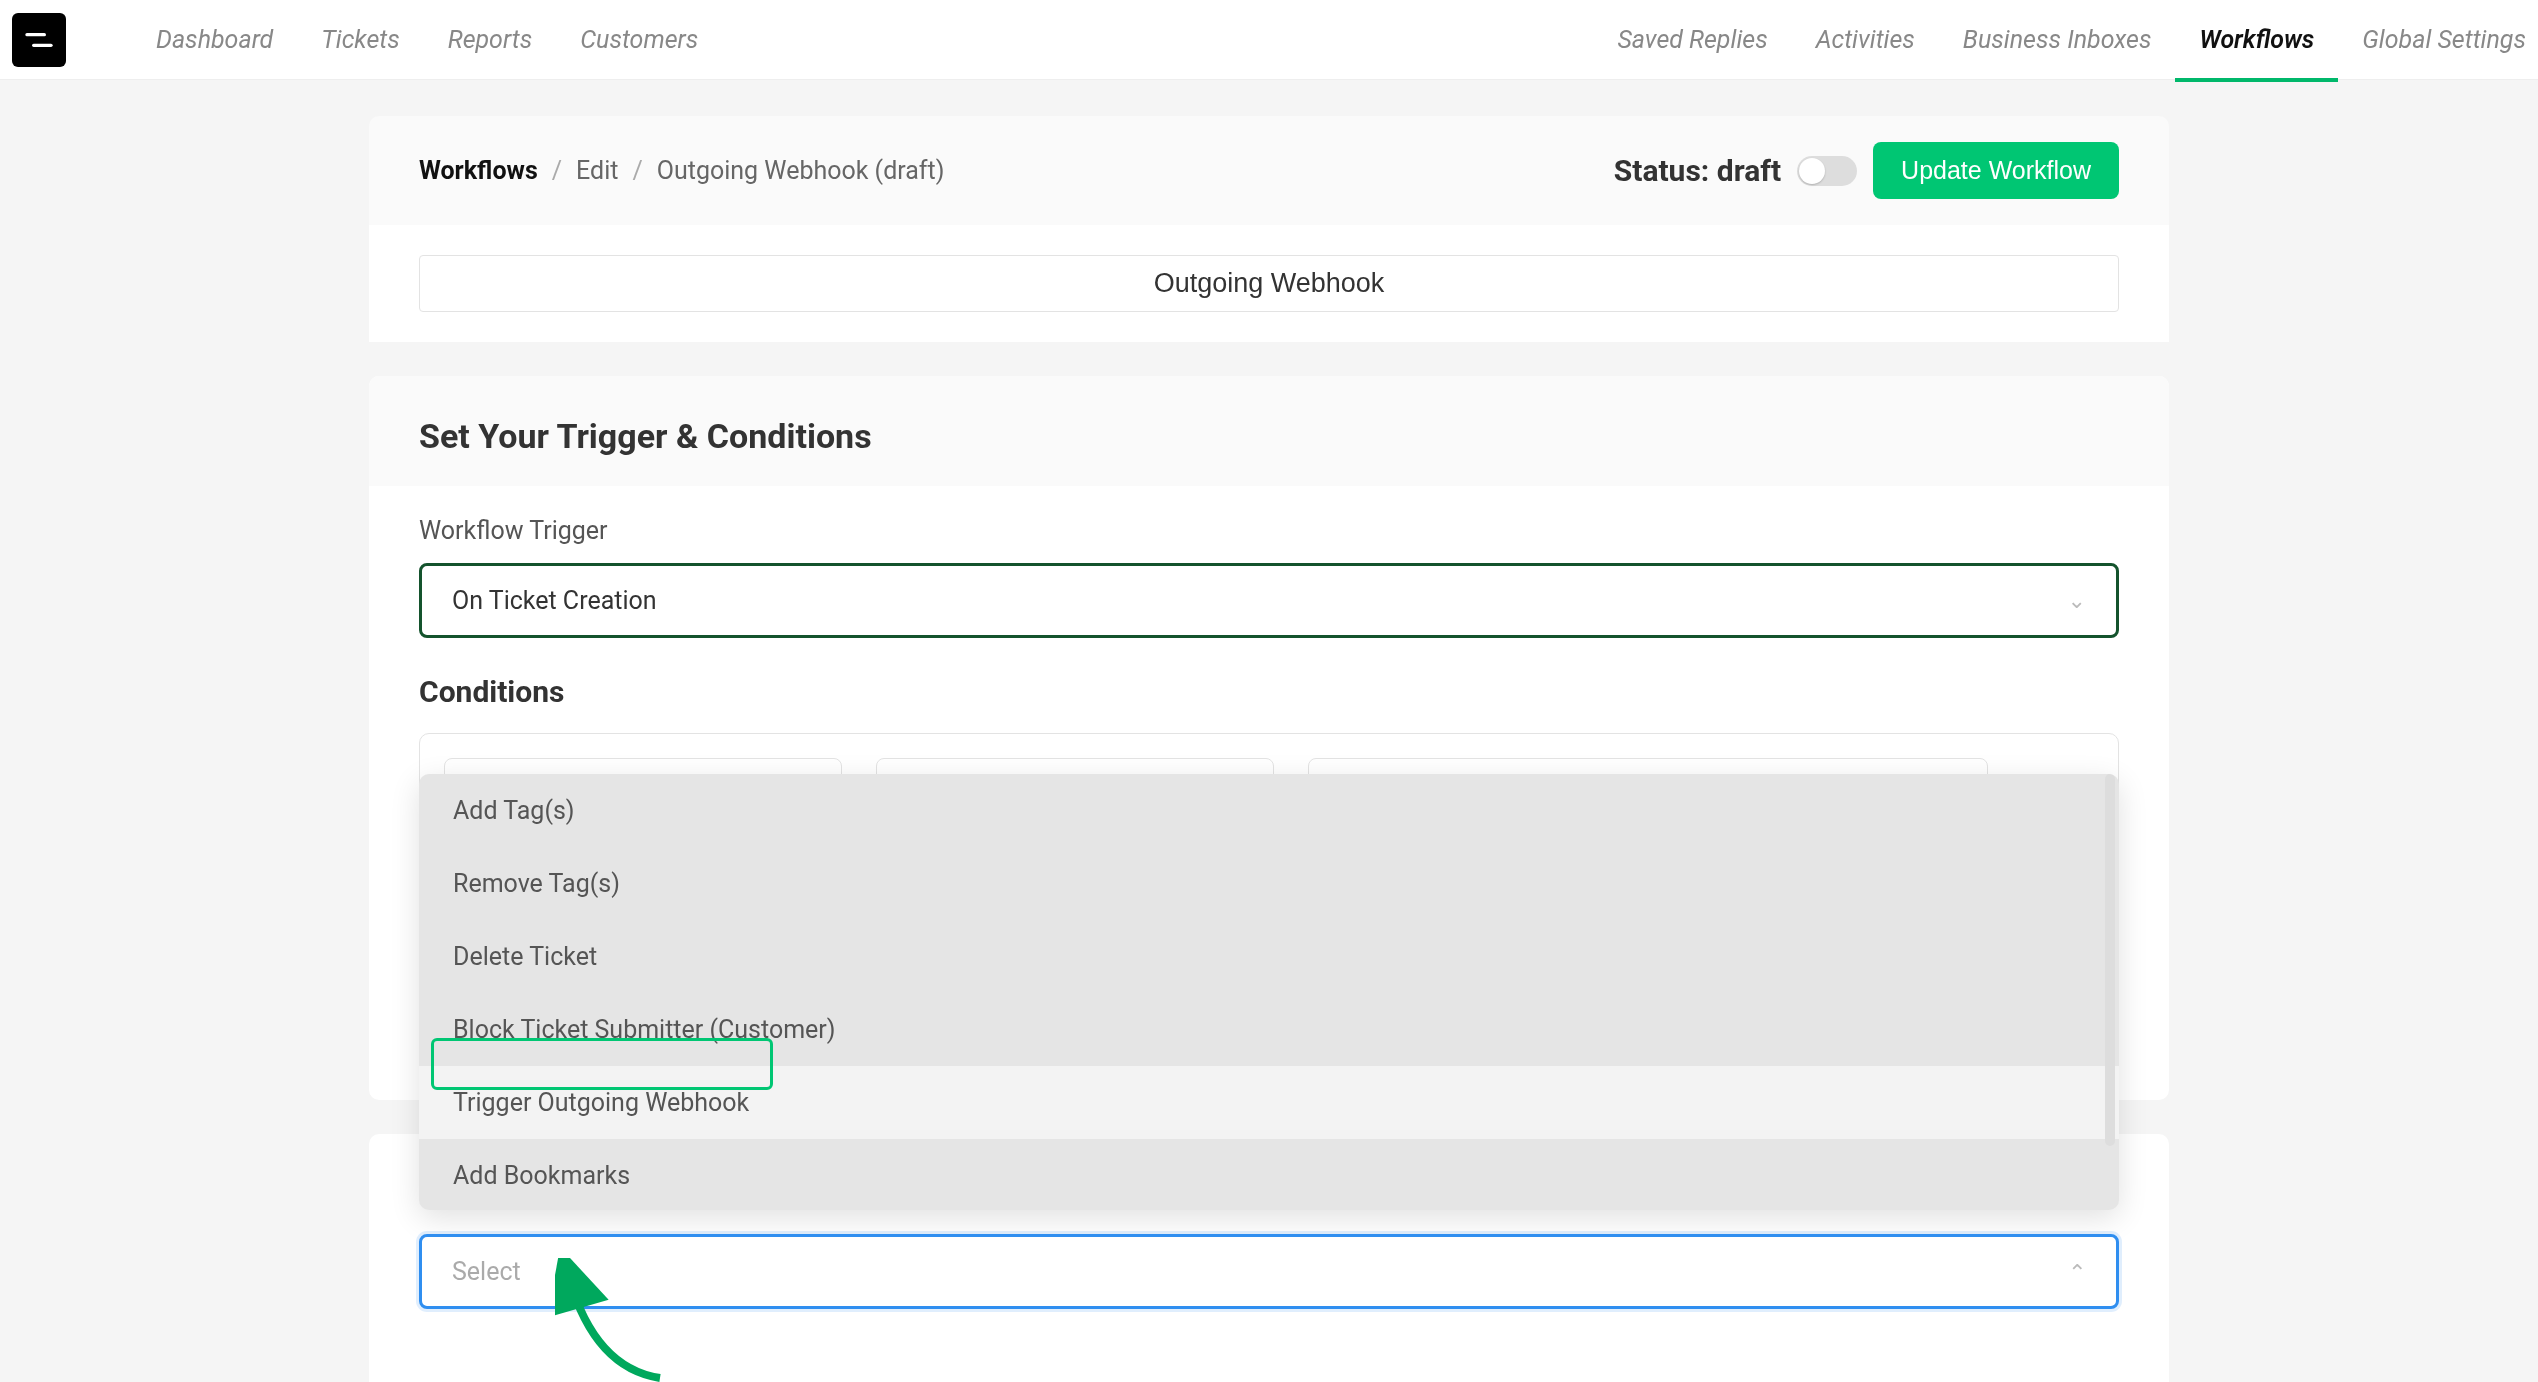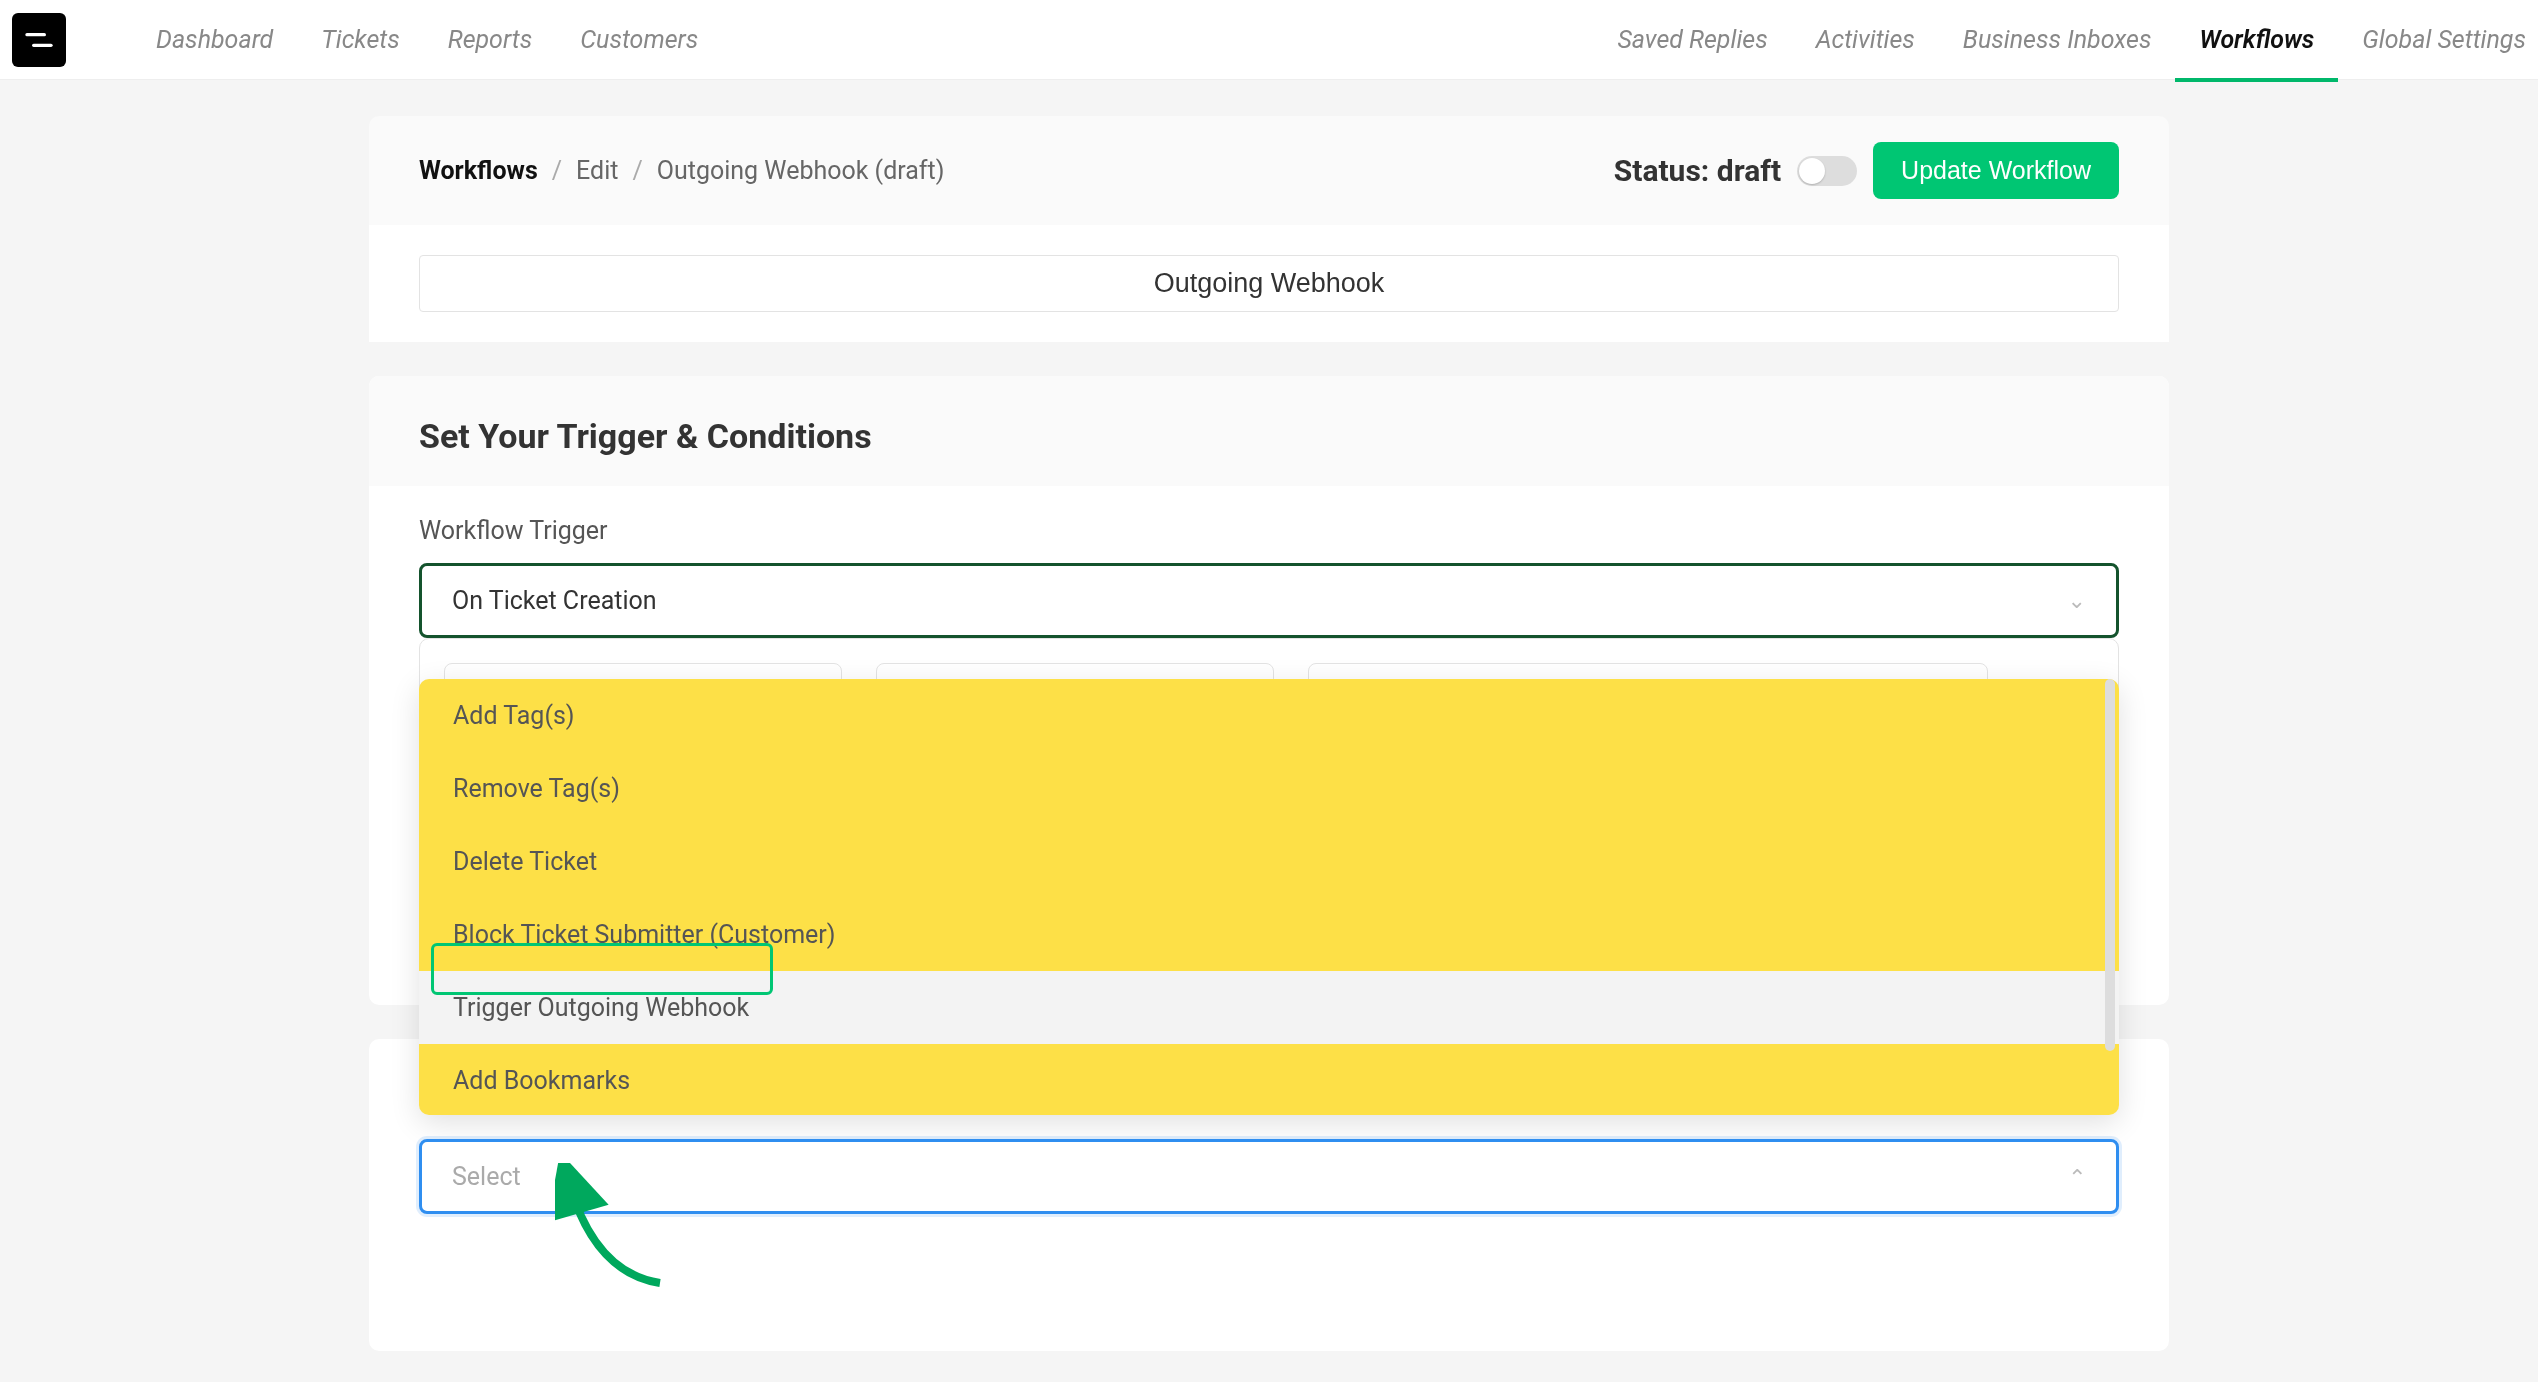--- a/index.html
+++ b/index.html
@@ -31,21 +31,21 @@
 .card-body { padding: 30px 50px 40px; }
 .field-label { font-size: 25px; color: #555; margin-bottom: 18px; }
 .select { border: 3px solid #14532d; border-radius: 8px; padding: 20px 30px; font-size: 25px; color: #333; display: flex; align-items: center; justify-content: space-between; cursor: pointer; background: #fff; }
 .select.focused { border-color: #2f8ef0; box-shadow: 0 0 0 3px rgba(47,142,240,.15); }
 .chev { color: #bbb; font-size: 22px; }
 .section-title { font-size: 30px; font-weight: 700; margin: 36px 0 24px; }
 .cond-box { border: 1px solid #e3e3e3; border-radius: 10px; padding: 24px; display: flex; gap: 34px; align-items: center; }
 .cond-select { flex: 0 0 398px; border: 1px solid #e3e3e3; border-radius: 8px; padding: 18px 28px; font-size: 25px; color: #333; display: flex; align-items: center; justify-content: space-between; background: #fff; cursor: pointer; }
 .cond-input { flex: 1; border: 1px solid #e3e3e3; border-radius: 8px; padding: 18px 28px; font-size: 25px; color: #333; background: #fff; }
 .trash { width: 26px; height: 26px; color: #f24; cursor: pointer; margin: 0 18px 0 28px; flex-shrink: 0; }
-.dropdown { position: absolute; left: 0; right: 0; top: 0; background: #fde047; border-radius: 10px; box-shadow: 0 8px 30px rgba(0,0,0,.12); overflow: hidden; }
+.dropdown { position: absolute; left: 0; right: 0; top: 0; background: #e5e5e5; border-radius: 10px; box-shadow: 0 8px 30px rgba(0,0,0,.12); overflow: hidden; }
 .dropdown-inner { max-height: 436px; overflow-y: auto; position: relative; }
 .dropdown-item { padding: 22px 34px; font-size: 25px; color: #555; cursor: pointer; }
 .dropdown-item.highlight { background: #f3f3f3; }
 .highlight-box { position: absolute; border: 3px solid #00c673; border-radius: 6px; pointer-events: none; }
 .scroll-ind { position: absolute; right: 4px; top: 0; width: 10px; height: 372px; background: #ddd; border-radius: 6px; }
 .dd-wrap { position: relative; margin-top: -390px; }
 .action-select-wrap { margin-top: 460px; position: relative; }
 .arrow-annot { position: absolute; pointer-events: none; }
 </style>
 </head>
@@ -100,20 +100,21 @@
 
   <div class="card">
     <div class="card-header">Set Your Trigger &amp; Conditions</div>
     <div class="card-body">
       <div class="field-label">Workflow Trigger</div>
       <div class="select">
         <span>On Ticket Creation</span>
         <span class="chev">⌄</span>
       </div>
 
+      <div class="section-title">Conditions</div>
 
       <div class="cond-box">
         <div class="cond-select">
           <span>Ticket Title</span>
           <span class="chev">⌄</span>
         </div>
         <div class="cond-select">
           <span>Contains</span>
           <span class="chev">⌄</span>
         </div>

